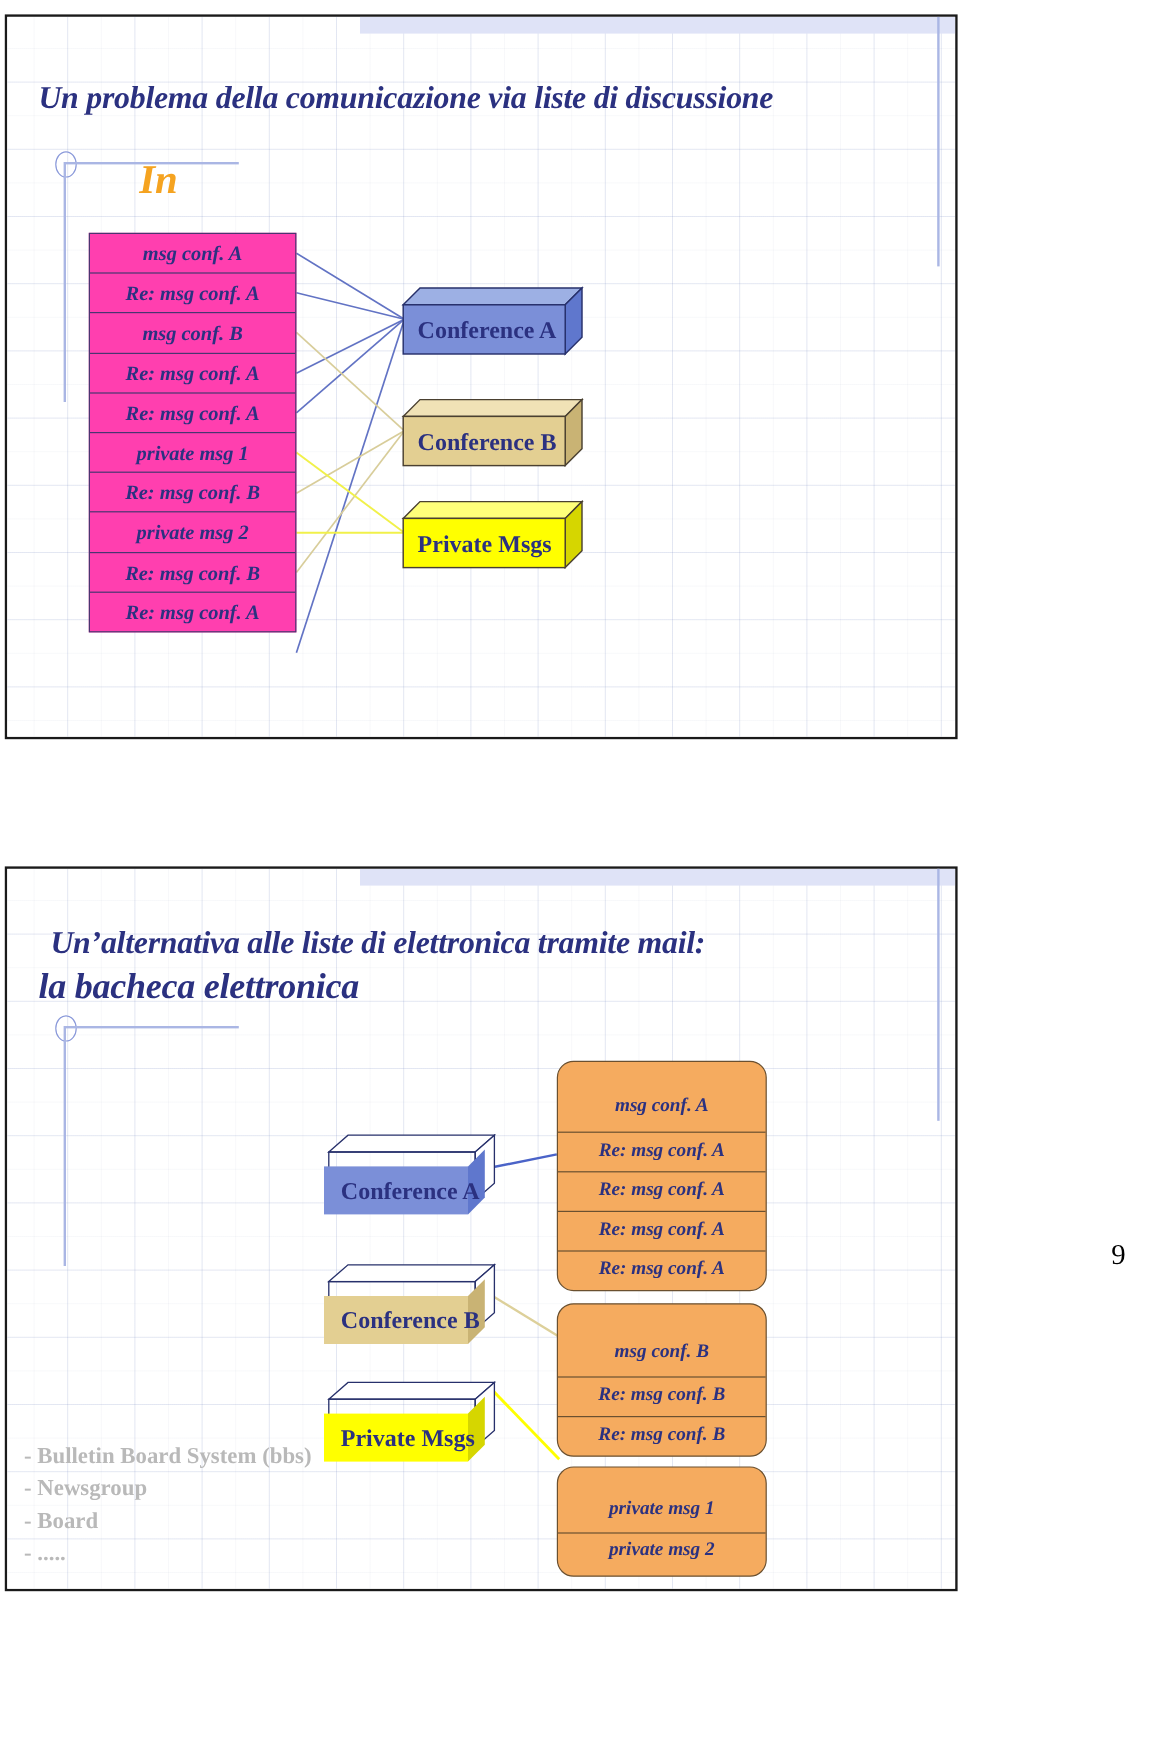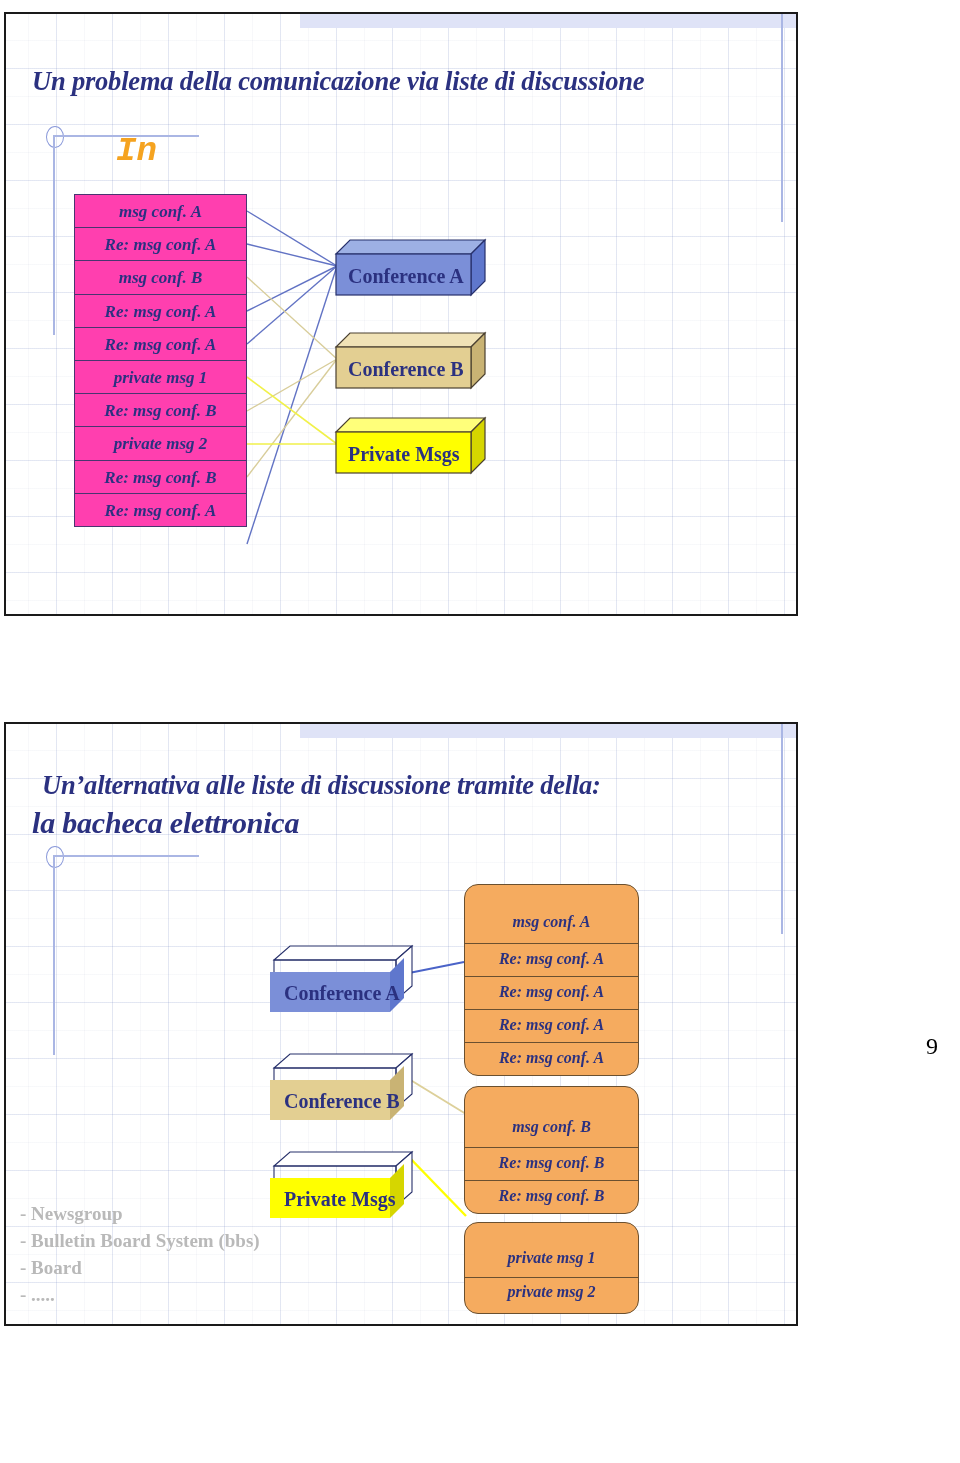--- a/index.html
+++ b/index.html
@@ -45,21 +45,21 @@
     font-family:"Liberation Serif", serif;
     letter-spacing:-0.2px;
     white-space:nowrap;
   }
   .title-l1{font-size:26.5px;}
   .title-l2{font-size:30px;text-align:right;}
 
   
   .in-label{
     position:absolute;color:#f5a320;font-weight:bold;font-style:italic;
-    font-size:34px;font-family:Liberation Mono, monospace;
+    font-size:34px;font-family:Liberation Serif, serif;
   }
 
   
   .inbox{
     position:absolute;
     background:#ff3faf;
     border:1.5px solid #4a3570;
     box-sizing:border-box;
   }
   .inbox .row{
@@ -198,21 +198,21 @@
       </svg>
       <div class="blabel" style="left:12px;top:25px;">Private Msgs</div>
     </div>
   </div>
 
   <div class="slide" style="left:4px;top:722px;width:790px;height:600px;">
     <div class="gridbg"></div>
     <div class="headerband" style="left:294px;top:0px;width:496px;"></div>
     <div class="vline" style="left:775px;top:-22px;height:232px;"></div>
 
-    <div class="slide-title title-l1" style="left:36px;top:46px;">Un’alternativa alle liste di discussione tramite della:</div>
+    <div class="slide-title title-l1" style="left:36px;top:46px;">Un’alternativa alle liste di elettronica tramite mail:</div>
     <div class="slide-title title-l2" style="left:26px;top:82px;">la bacheca elettronica</div>
 
     <div class="deco-circle" style="left:40px;top:122px;"></div>
     <div class="hline" style="left:48px;top:131px;width:145px;"></div>
     <div class="vline" style="left:47px;top:131px;height:200px;"></div>
 
     <svg class="wires" viewBox="0 0 790 600" preserveAspectRatio="none">
       <line x1="398" y1="250" x2="458" y2="238" stroke="#4a63c8" stroke-width="2" fill="none"></line>
       <line x1="398" y1="352" x2="460" y2="390" stroke="#ddd09a" stroke-width="2" fill="none"></line>
       <line x1="400" y1="430" x2="460" y2="492" stroke="#ffff00" stroke-width="2.4" fill="none"></line>
@@ -264,22 +264,22 @@
       <div class="orow" style="height:33px;line-height:29px;">Re: msg conf. B</div>
       <div class="orow" style="height:33px;line-height:29px;">Re: msg conf. B</div>
     </div>
 
     <div class="omsgs" style="left:458px;top:498px;width:175px;height:92px;padding-top:24px;">
       <div class="orow" style="height:31px;line-height:22px;">private msg 1</div>
       <div class="orow" style="height:31px;line-height:27px;">private msg 2</div>
     </div>
 
     <div class="bullets" style="left:14px;top:476px;">
+      <div class="b">- Bulletin Board System (bbs)</div>
       <div class="b">- Newsgroup</div>
-      <div class="b">- Bulletin Board System (bbs)</div>
       <div class="b">- Board</div>
       <div class="b">- .....</div>
     </div>
   </div>
 
   <div class="pagenum">9</div>
 
 </div>
 
 </body></html>

